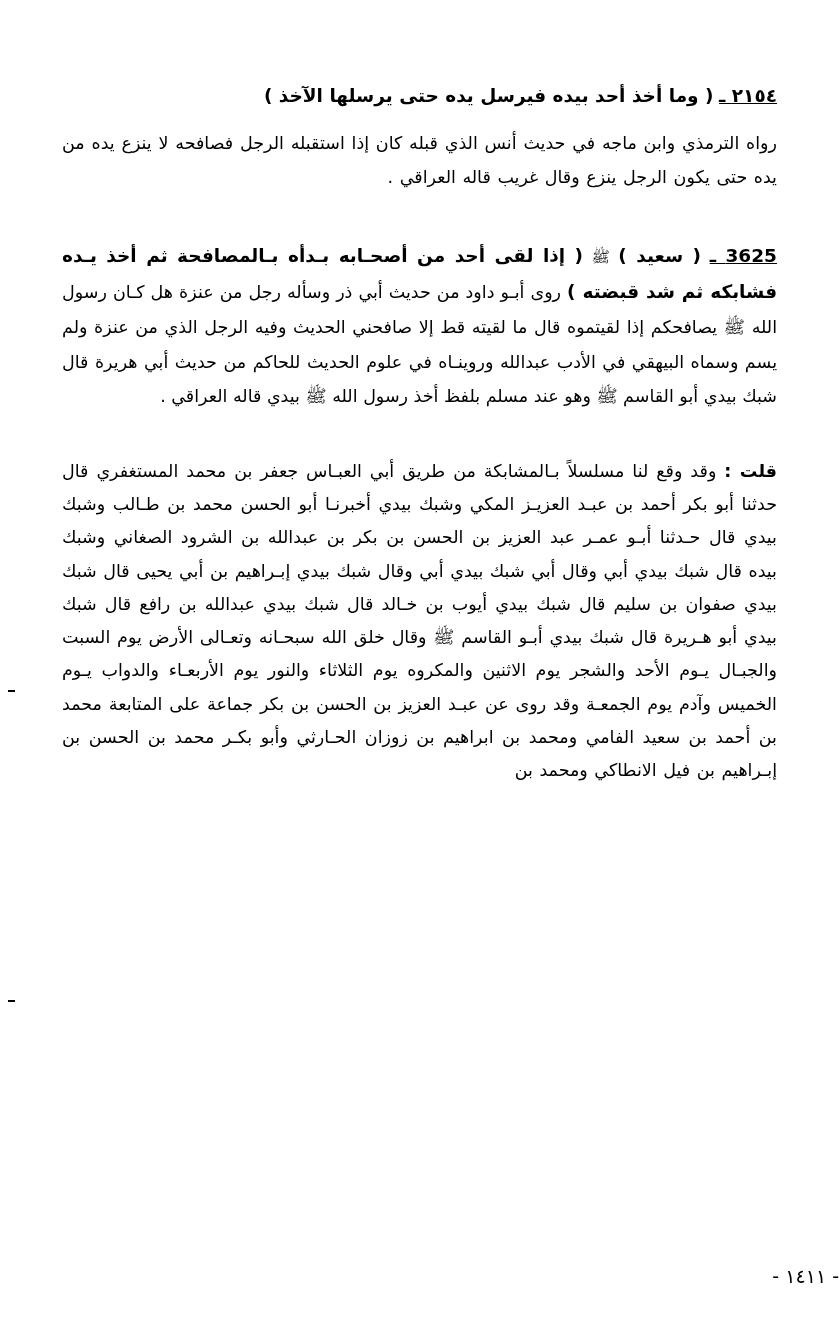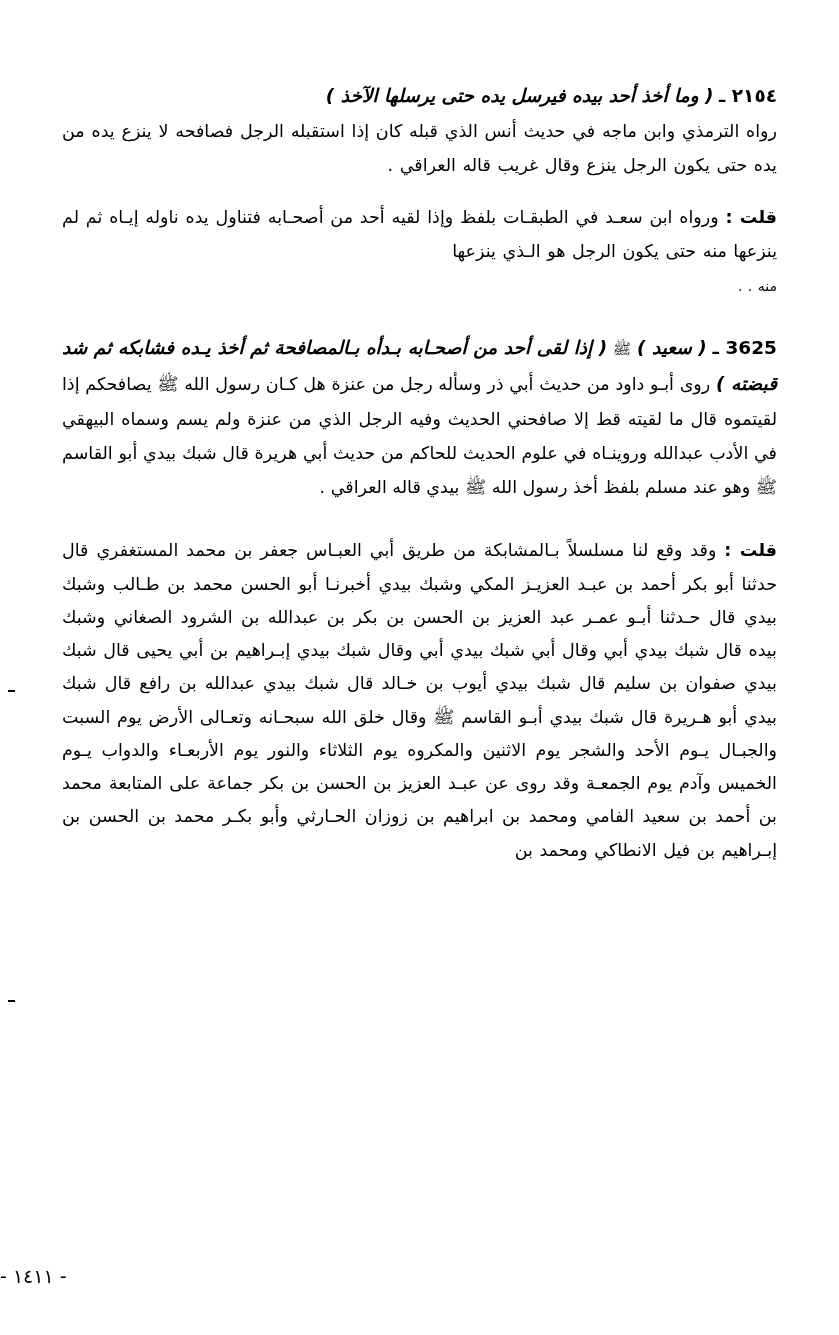--- a/index.html
+++ b/index.html
@@ -26,63 +26,63 @@
   }
   .content {
     width: 100%;
   }
   .para {
     direction: rtl;
     text-align: justify;
     text-align-last: right;
     font-size: 17.5px;
     line-height: 1.95;
-    margin: 0 0 4px 0;
+    margin: 12px 0 4px 0;
     letter-spacing: 0px;
     word-spacing: 1px;
   }
   .para.tight {
     line-height: 1.9;
   }
   .heading-para {
     direction: rtl;
     text-align: justify;
     text-align-last: right;
     font-size: 17.5px;
     line-height: 1.95;
     margin: 0;
   }
   .hadith-no {
     font-weight: bold;
     font-size: 18.5px;
+    text-decoration: underline;
   }
   .hadith-title {
     font-weight: bold;
     font-size: 18.5px;
-    font-style: italic;
   }
   .qultu {
     font-weight: bold;
   }
   .spacer-sm { height: 14px; }
   .spacer-md { height: 26px; }
   .spacer-lg { height: 30px; }
   .small-tail {
     font-size: 14px;
   }
   .salla {
     font-family: "DejaVu Sans", sans-serif;
     font-size: 15px;
   }
   .footer {
     position: absolute;
     bottom: 48px;
     left: 0;
     width: 839px;
-    text-align: left;
+    text-align: right;
     font-size: 19px;
     direction: rtl;
     letter-spacing: 1px;
   }
   .edge-mark {
     position: absolute;
     left: 8px;
     width: 7px;
     height: 2px;
     background: #000;
@@ -103,27 +103,20 @@
     <div class="para-block">
       <p class="heading-para">
         <span class="hadith-no">٢١٥٤ ـ</span>
         <span class="hadith-title">( وما أخذ أحد بيده فيرسل يده حتى يرسلها الآخذ )</span>
       </p>
       <p class="para">رواه الترمذي وابن ماجه في حديث أنس الذي قبله كان إذا استقبله الرجل فصافحه لا ينزع يده من يده حتى يكون الرجل ينزع وقال غريب قاله العراقي .</p>
     </div>
 
     <div class="spacer-sm"></div>
 
-    <div class="para-block">
-      <p class="para">
-        <span class="qultu">قلت :</span>
-        <span>ورواه ابن سعـد في الطبقـات بلفظ وإذا لقيه أحد من أصحـابه فتناول يده ناوله إيـاه ثم لم ينزعها منه حتى يكون الرجل هو الـذي ينزعها</span>
-      </p>
-      <p class="para small-tail">منه . .</p>
-    </div>
 
     <div class="spacer-md"></div>
 
     <div class="para-block">
       <p class="heading-para">
         <span class="hadith-no">3625 ـ</span>
         <span class="hadith-title">( سعيد )</span>
         <span class="salla">ﷺ</span>
         <span class="hadith-title">( إذا لقى أحد من أصحـابه بـدأه بـالمصافحة ثم أخذ يـده فشابكه ثم شد قبضته )</span>
         <span>روى أبـو داود من حديث أبي ذر وسأله رجل من عنزة هل كـان رسول الله ﷺ يصافحكم إذا لقيتموه قال ما لقيته قط إلا صافحني الحديث وفيه الرجل الذي من عنزة ولم يسم وسماه البيهقي في الأدب عبدالله وروينـاه في علوم الحديث للحاكم من حديث أبي هريرة قال شبك بيدي أبو القاسم ﷺ وهو عند مسلم بلفظ أخذ رسول الله ﷺ بيدي قاله العراقي .</span>

